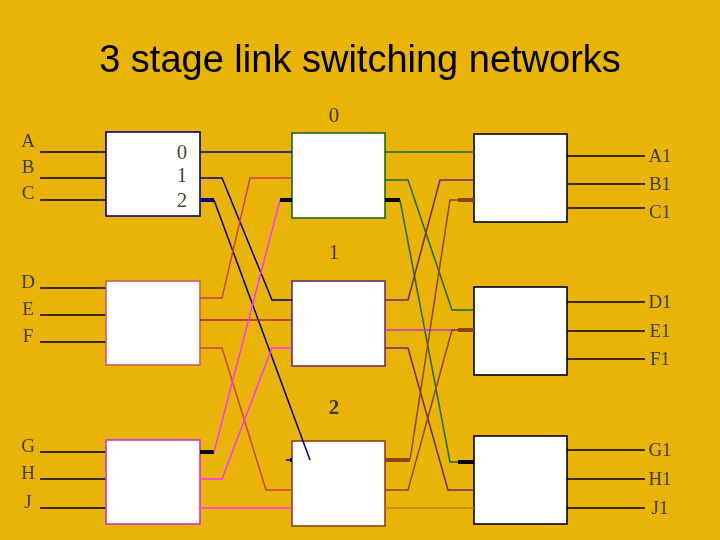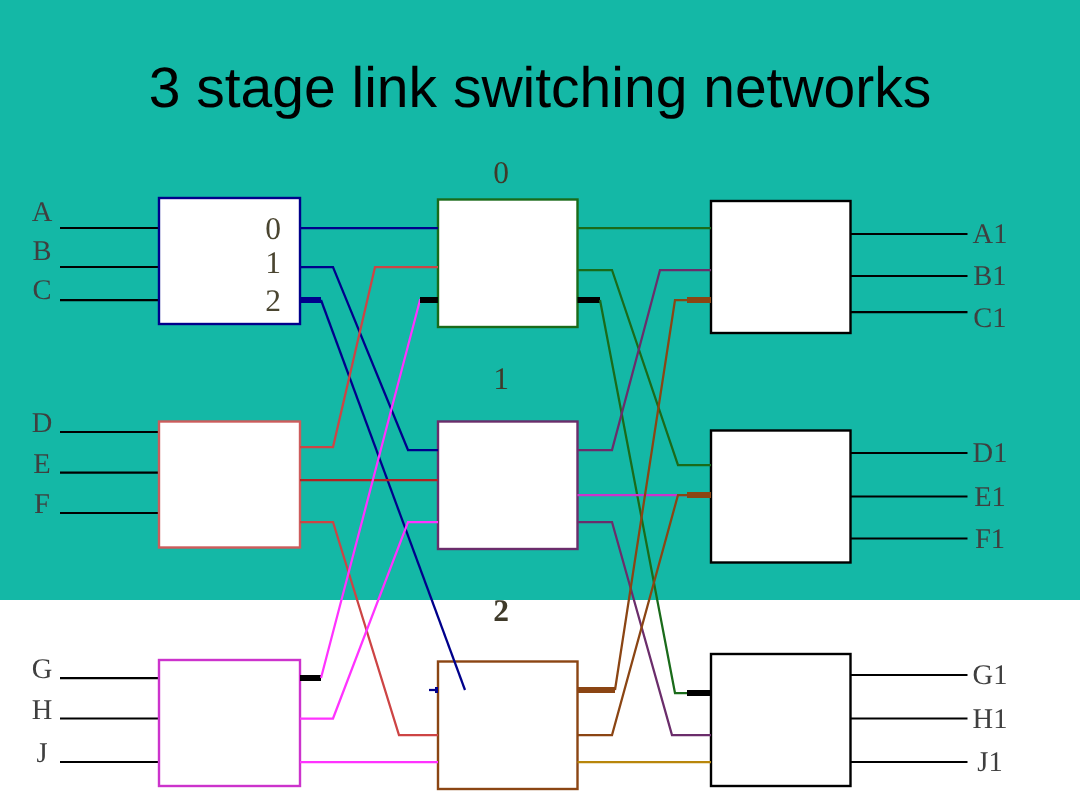--- a/index.html
+++ b/index.html
@@ -9,22 +9,22 @@
   }
   body {
     width: 720px;
     height: 540px;
     overflow: hidden;
     font-family: "Liberation Sans", sans-serif;
   }
   #slide {
     position: relative;
     width: 720px;
-    height: 400px;
-    background: #14b8a6;
+    height: 540px;
+    background: #eab308;
   }
   #title {
     position: absolute;
     left: 0;
     top: 38px;
     width: 720px;
     text-align: center;
     font-family: "Liberation Sans", sans-serif;
     font-size: 38px;
     font-weight: 400;

